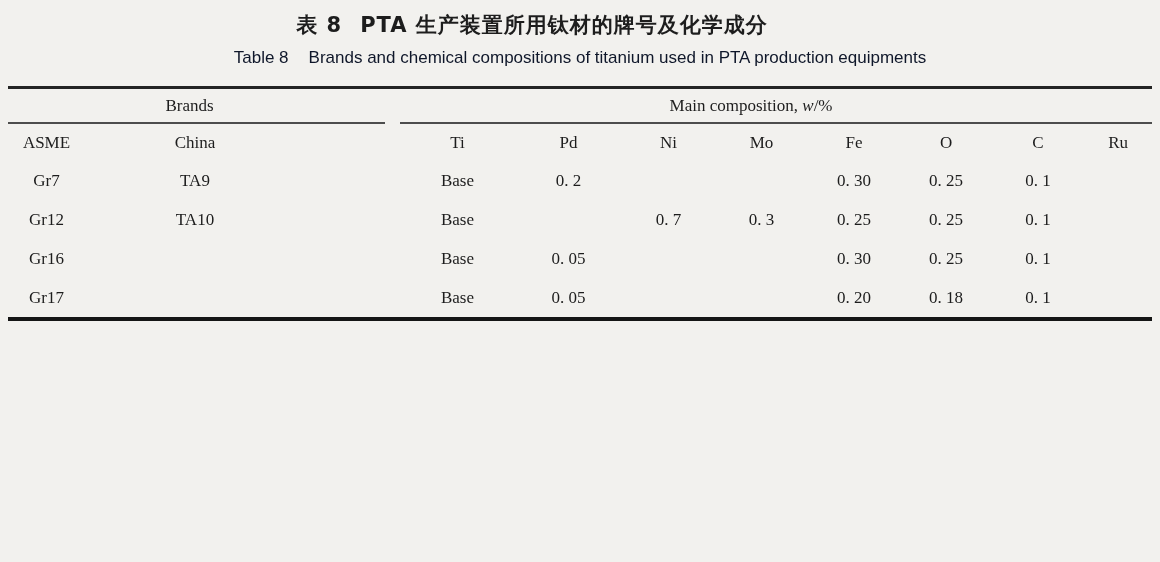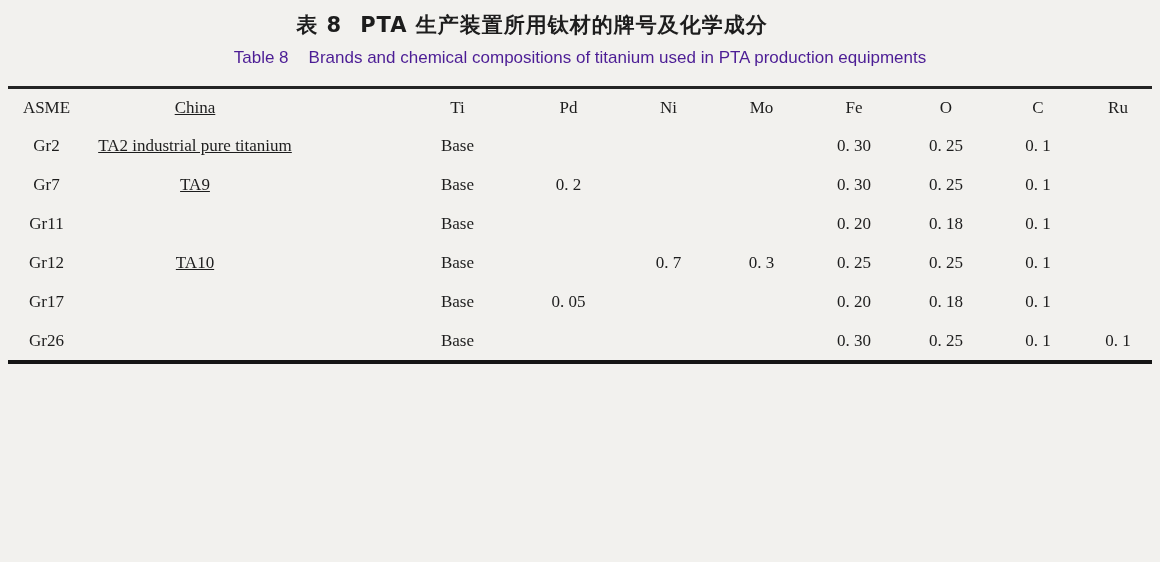--- a/index.html
+++ b/index.html
@@ -25,21 +25,21 @@
     font-size: 21px;
     letter-spacing: 1px;
     transform: translateX(-48px);
     white-space: nowrap;
   }
   .title-zh .label-gap { display: inline-block; width: 18px; }
   .title-en {
     margin-top: 9px;
     font-family: "Liberation Sans", "DejaVu Sans", sans-serif;
     font-size: 17px;
-    color: #4c1d95;
+    color: #0f172a;
     white-space: nowrap;
   }
   .title-en .label-gap { display: inline-block; width: 20px; }
 
   table.data-table {
     position: absolute;
     left: 8px;
     top: 86px;
     width: 1144px;
     border-collapse: collapse;
@@ -55,21 +55,21 @@
     padding: 0;
     white-space: nowrap;
     overflow: visible;
   }
   tr.group-row th { height: 33px; }
   tr.group-row th.group { border-bottom: 2px solid #4d4d4d; }
   tr.group-row th.group-brands { padding-right: 14px; }
   tr.group-row th.group-comp { padding-right: 50px; }
   tr.col-row th { height: 37px; }
   tbody td { height: 39px; }
-  .c-china { padding-right: 80px; text-decoration: underline; }
+  .c-china { padding-right: 80px; }
   .comp-symbol { font-style: italic; }
 </style>
 </head>
 <body>
 
 <div class="page">
 
   <div class="titles">
     <div class="title-zh">
       <span>表 8</span><span class="label-gap"></span><span>PTA 生产装置所用钛材的牌号及化学成分</span>
@@ -87,109 +87,90 @@
       <col style="width:115px">
       <col style="width:107px">
       <col style="width:93px">
       <col style="width:93px">
       <col style="width:92px">
       <col style="width:92px">
       <col style="width:92px">
       <col style="width:68px">
     </colgroup>
     <thead>
+      <tr class="group-row">
+        <th colspan="2" class="group group-brands">Brands</th>
+        <th class="spacer-col"></th>
+        <th colspan="8" class="group group-comp">
+          <span>Main composition, </span><span class="comp-symbol">w</span><span>/%</span>
+        </th>
+      </tr>
       <tr class="col-row">
         <th>ASME</th>
         <th class="c-china">China</th>
         <th class="spacer-col"></th>
         <th>Ti</th>
         <th>Pd</th>
         <th>Ni</th>
         <th>Mo</th>
         <th>Fe</th>
         <th>O</th>
         <th>C</th>
         <th>Ru</th>
       </tr>
     </thead>
     <tbody>
         <tr>
-    <td class="c-asme">Gr2</td>
-    <td class="c-china">TA2 industrial pure titanium</td>
-    <td class="spacer-col"></td>
-    <td>Base</td>
-    <td></td>
-    <td></td>
-    <td></td>
-    <td>0. 30</td>
-    <td>0. 25</td>
-    <td>0. 1</td>
-    <td></td>
-  </tr>
-        <tr>
     <td class="c-asme">Gr7</td>
     <td class="c-china">TA9</td>
     <td class="spacer-col"></td>
     <td>Base</td>
     <td>0. 2</td>
     <td></td>
     <td></td>
     <td>0. 30</td>
     <td>0. 25</td>
-    <td>0. 1</td>
-    <td></td>
-  </tr>
-        <tr>
-    <td class="c-asme">Gr11</td>
-    <td class="c-china"></td>
-    <td class="spacer-col"></td>
-    <td>Base</td>
-    <td></td>
-    <td></td>
-    <td></td>
-    <td>0. 20</td>
-    <td>0. 18</td>
     <td>0. 1</td>
     <td></td>
   </tr>
         <tr>
     <td class="c-asme">Gr12</td>
     <td class="c-china">TA10</td>
     <td class="spacer-col"></td>
     <td>Base</td>
     <td></td>
     <td>0. 7</td>
     <td>0. 3</td>
     <td>0. 25</td>
     <td>0. 25</td>
     <td>0. 1</td>
     <td></td>
   </tr>
         <tr>
+    <td class="c-asme">Gr16</td>
+    <td class="c-china"></td>
+    <td class="spacer-col"></td>
+    <td>Base</td>
+    <td>0. 05</td>
+    <td></td>
+    <td></td>
+    <td>0. 30</td>
+    <td>0. 25</td>
+    <td>0. 1</td>
+    <td></td>
+  </tr>
+        <tr>
     <td class="c-asme">Gr17</td>
     <td class="c-china"></td>
     <td class="spacer-col"></td>
     <td>Base</td>
     <td>0. 05</td>
     <td></td>
     <td></td>
     <td>0. 20</td>
     <td>0. 18</td>
     <td>0. 1</td>
     <td></td>
   </tr>
-        <tr>
-    <td class="c-asme">Gr26</td>
-    <td class="c-china"></td>
-    <td class="spacer-col"></td>
-    <td>Base</td>
-    <td></td>
-    <td></td>
-    <td></td>
-    <td>0. 30</td>
-    <td>0. 25</td>
-    <td>0. 1</td>
-    <td>0. 1</td>
-  </tr>
       </tbody>
   </table>
 
 </div>
 
 </body></html>

